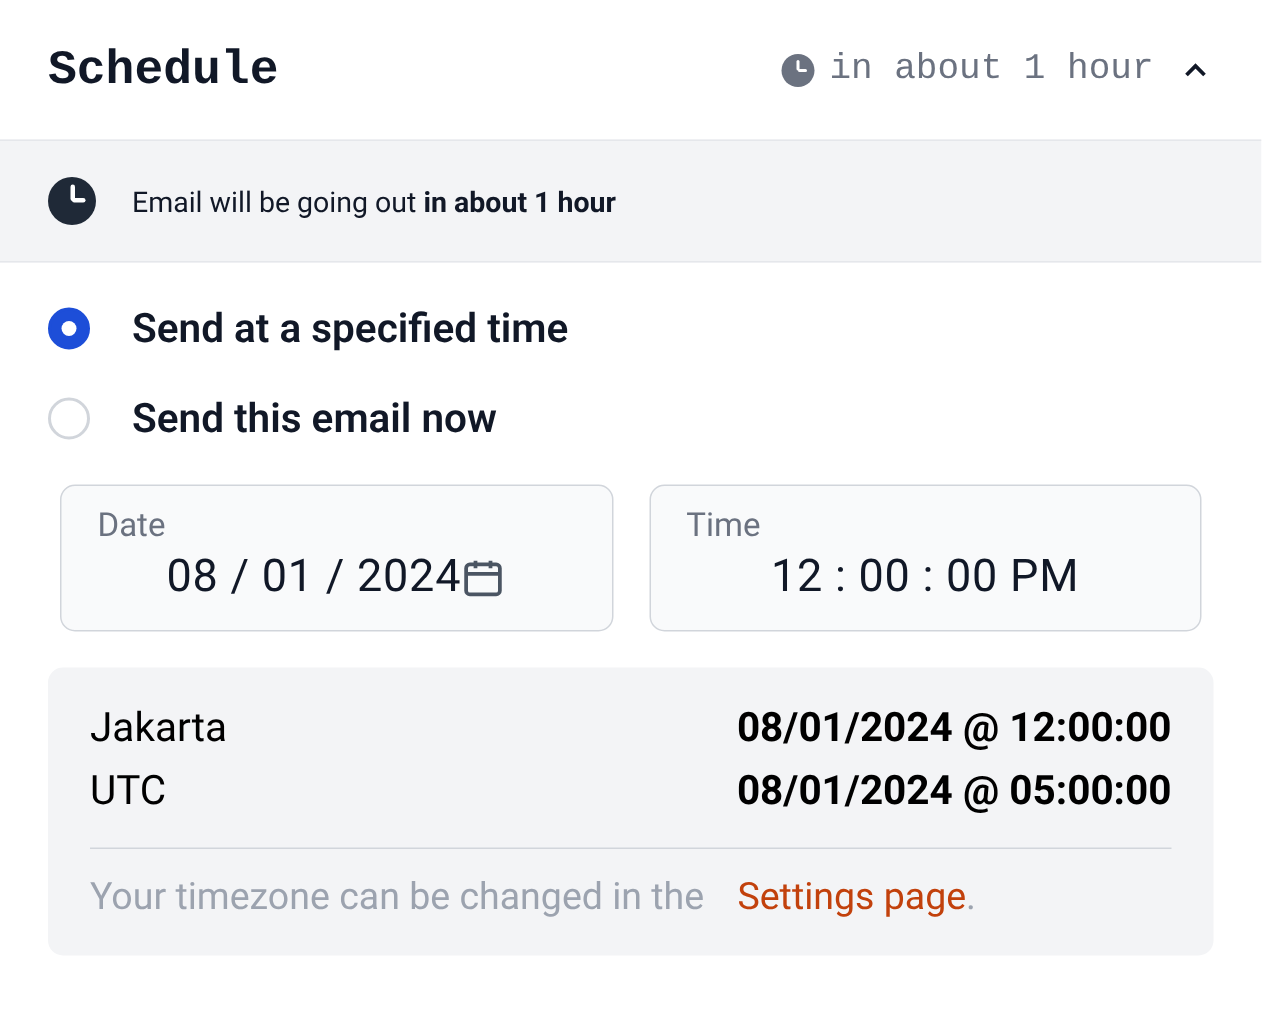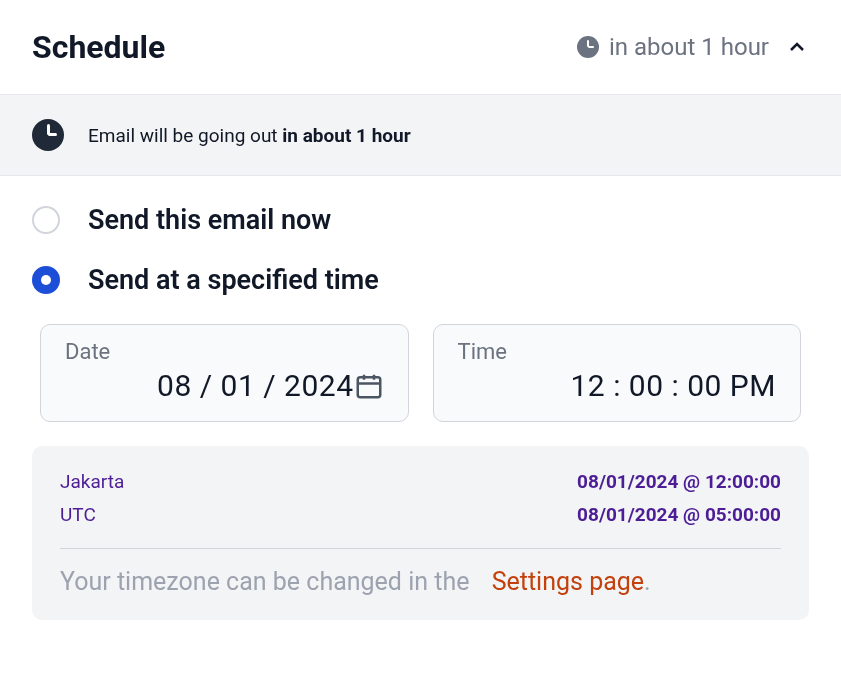--- a/index.html
+++ b/index.html
@@ -14,20 +14,21 @@
       height: 682px;
     }
     .container {
       width: 100%;
     }
     .header {
       display: flex;
       align-items: center;
       justify-content: space-between;
       padding: 28px 32px 28px 32px;
+      font-family: Liberation Mono, monospace;
     }
     .header-title {
       font-size: 32px;
       font-weight: 700;
       color: #111827;
     }
     .header-right {
       display: flex;
       align-items: center;
       gap: 16px;
@@ -175,21 +176,21 @@
       padding: 14px 24px 18px 24px;
     }
     .input-label {
       font-size: 22px;
       color: #6b7280;
       margin-bottom: 4px;
     }
     .input-value-row {
       display: flex;
       align-items: center;
-      justify-content: flex-end;
+      justify-content: center;
     }
     .input-value {
       font-size: 30px;
       color: #111827;
       letter-spacing: 0.5px;
     }
     .calendar-icon {
       width: 30px;
       height: 30px;
     }
@@ -203,22 +204,22 @@
     .tz-box {
       margin: 24px 32px 0 32px;
       background: #f3f4f6;
       border-radius: 10px;
       padding: 24px 28px;
     }
     .tz-row {
       display: flex;
       justify-content: space-between;
       align-items: flex-end;
-      font-size: 19px;
-      color: #4c1d95;
+      font-size: 27px;
+      color: #000000;
       margin-bottom: 10px;
     }
     .tz-row:last-of-type {
       margin-bottom: 0;
     }
     .tz-label {
       font-weight: 400;
     }
     .tz-value {
       font-weight: 700;
@@ -261,26 +262,26 @@
 
   <div class="banner">
     <div class="clock-icon-large"></div>
     <div class="banner-text">
       <span>Email will be going out </span><strong>in about 1 hour</strong>
     </div>
   </div>
 
   <div class="options">
     <div class="radio-row">
+      <div class="radio checked"></div>
+      <div class="radio-label">Send at a specified time</div>
+    </div>
+    <div class="radio-row">
       <div class="radio"></div>
       <div class="radio-label">Send this email now</div>
-    </div>
-    <div class="radio-row">
-      <div class="radio checked"></div>
-      <div class="radio-label">Send at a specified time</div>
     </div>
   </div>
 
   <div class="inputs-row">
     <div class="input-box">
       <div class="input-label">Date</div>
       <div class="input-value-row">
         <div class="input-value">08 / 01 / 2024</div>
         <div class="calendar-icon">
           <svg viewBox="0 0 24 24">

